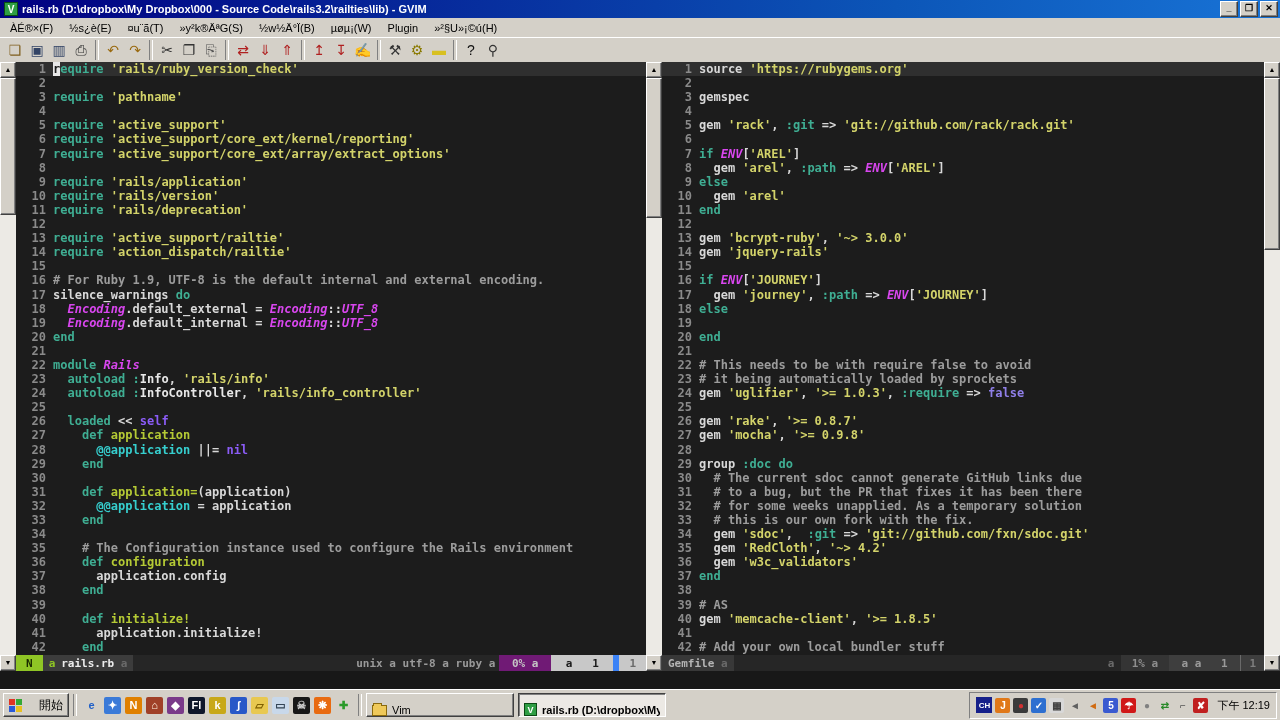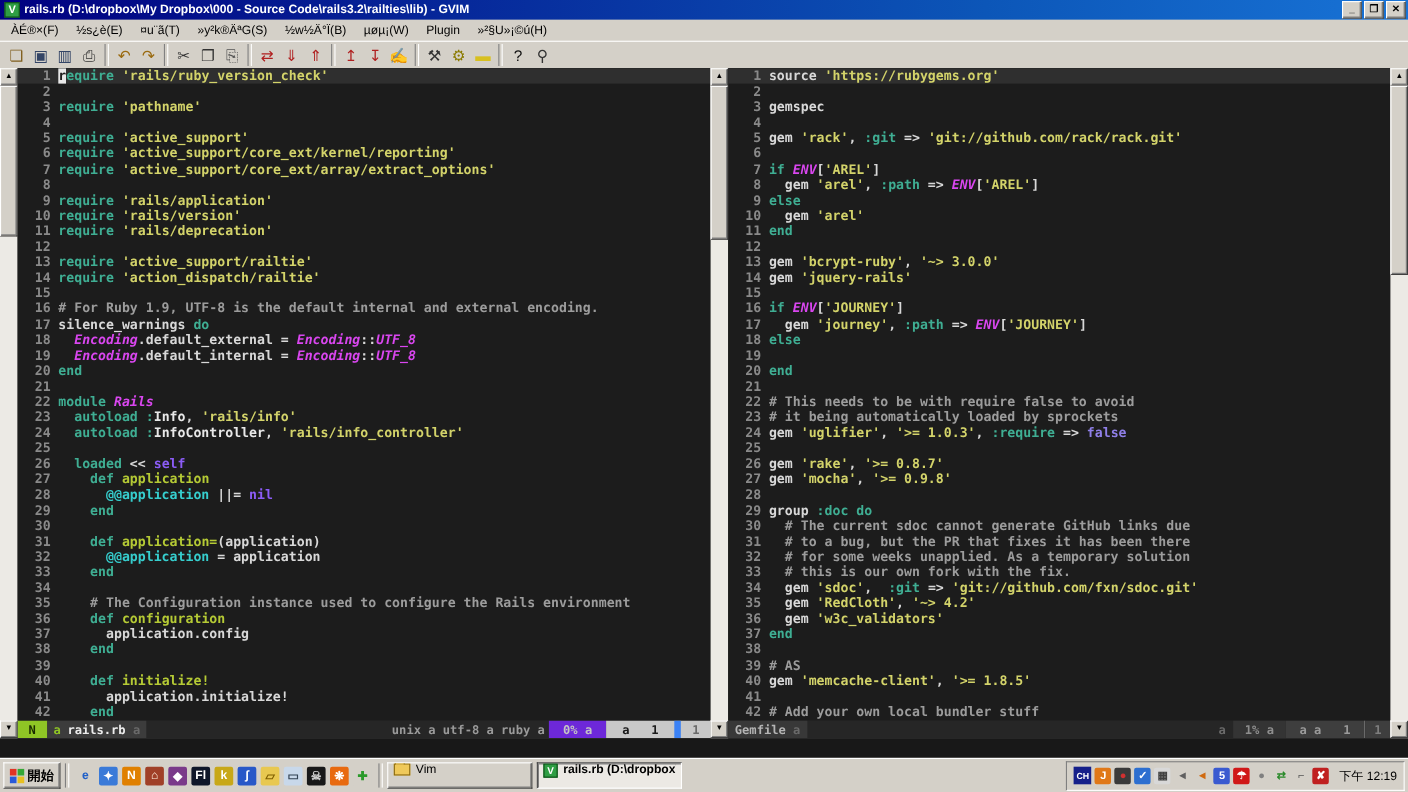--- a/index.html
+++ b/index.html
@@ -35,38 +35,38 @@
   .u{background:#e8e8e8;color:#1c1c1c}
   
   .statusbar{height:16px;display:flex;align-items:stretch;background:#262626;font-family:"DejaVu Sans Mono",monospace;font-size:11px;font-weight:bold;color:#969696;overflow:hidden}
   .statusbar span,.statusbar b,.statusbar i{white-space:pre;display:flex;align-items:center;font-style:normal}
   .seg-mode{background:#8fc525;color:#1a2a00;padding:0 10px}
   .seg-file{background:#3c3c3c;color:#ececec;padding:0 6px}
   .sep-a{color:#8fc525;margin-right:6px}
   .dim{color:#6a6a6a}
   .seg-fill{flex:1}
   .seg-info{padding:0 4px;color:#9a9a9a}
-  .seg-pct{background:#6d28d9;color:#c4c4c4;padding:0 6px}
+  .seg-pct{background:#701a75;color:#c4c4c4;padding:0 6px}
   .seg-pos{background:#c8c8c8;color:#1a1a1a;padding:0 8px;border-right:6px solid #3b82f6}
   .seg-col{background:#c8c8c8;color:#6a6a6a;padding:0 10px}
   .seg-file-i{background:#383838;color:#b4b4b4;padding:0 6px}
   .seg-pct-i{background:#343434;color:#8e8e8e;padding:0 4px}
   .seg-pos-i{background:#3e3e3e;color:#9a9a9a;padding:0 6px;border-right:1px solid #6a6a6a}
   .seg-col-i{background:#3e3e3e;color:#7e7e7e;padding:0 8px}
   .cmdline{height:18px;background:#181818}
   
   .taskbar{height:31px;background:#d4d0c8;border-top:1px solid #fff;display:flex;align-items:center;padding:0 3px;gap:4px;box-sizing:border-box}
-  .startbtn{height:24px;display:flex;align-items:center;gap:3px;padding:0 5px;background:#d4d0c8;border:1px solid;border-color:#fff #404040 #404040 #fff;box-shadow:inset -1px -1px 0 #808080;font-size:12px;font-weight:bold;color:#000}
+  .startbtn{height:24px;display:flex;align-items:center;gap:17px;padding:0 5px;background:#d4d0c8;border:1px solid;border-color:#fff #404040 #404040 #fff;box-shadow:inset -1px -1px 0 #808080;font-size:12px;font-weight:normal;color:#000}
   .flag{display:grid;grid-template-columns:6px 6px;grid-template-rows:6px 6px;gap:1px}
   .flag i{display:block}
   .f-r{background:#e03424}.f-g{background:#35a835}.f-b{background:#2a5ad8}.f-y{background:#e8c020}
   .tb-div{width:2px;height:22px;border-left:1px solid #808080;border-right:1px solid #fff}
   .quicklaunch{display:flex;align-items:center;gap:4px;padding:0 2px}
   .qlicon{width:17px;height:17px;display:flex;align-items:center;justify-content:center;font-size:11px;font-weight:bold;border-radius:2px}
-  .taskbtn{height:24px;width:132px;display:flex;align-items:flex-start;gap:5px;padding:0 5px;background:#d4d0c8;border:1px solid;border-color:#fff #404040 #404040 #fff;box-shadow:inset -1px -1px 0 #808080;font-size:11px;color:#000;overflow:hidden;white-space:nowrap;box-sizing:border-box}
+  .taskbtn{height:24px;width:148px;display:flex;align-items:flex-end;gap:5px;padding:0 5px;background:#d4d0c8;border:1px solid;border-color:#fff #404040 #404040 #fff;box-shadow:inset -1px -1px 0 #808080;font-size:11px;color:#000;overflow:hidden;white-space:nowrap;box-sizing:border-box}
   .taskbtn.active{border-color:#404040 #fff #fff #404040;box-shadow:inset 1px 1px 0 #808080;background:#ece9e4;font-weight:bold}
   .taskbtn .lbl{overflow:hidden;text-overflow:clip;white-space:nowrap}
   .icon-folder{width:15px;height:11px;flex:none;background:#efc95a;border:1px solid #8a6a10;position:relative;box-sizing:border-box}
   .icon-folder:before{content:"";position:absolute;top:-3px;left:0;width:7px;height:2px;background:#efc95a;border:1px solid #8a6a10;border-bottom:none}
   .icon-vim{width:13px;height:13px;flex:none;background:#2f9e44;color:#fff;font-size:9px;line-height:13px;text-align:center;border:1px solid #0a4a14;box-sizing:border-box}
   .tray{margin-left:auto;height:25px;display:flex;align-items:center;gap:3px;padding:0 6px;border:1px solid;border-color:#808080 #fff #fff #808080;font-size:11px;color:#000}
   .lang-badge{width:16px;height:16px;background:#16208a;color:#fff;font-size:8px;font-weight:bold;display:flex;align-items:center;justify-content:center}
   .trayicon{width:15px;height:15px;display:flex;align-items:center;justify-content:center;font-size:10px;font-weight:bold;border-radius:2px}
   .clock{padding-left:6px;white-space:nowrap}
 </style>

